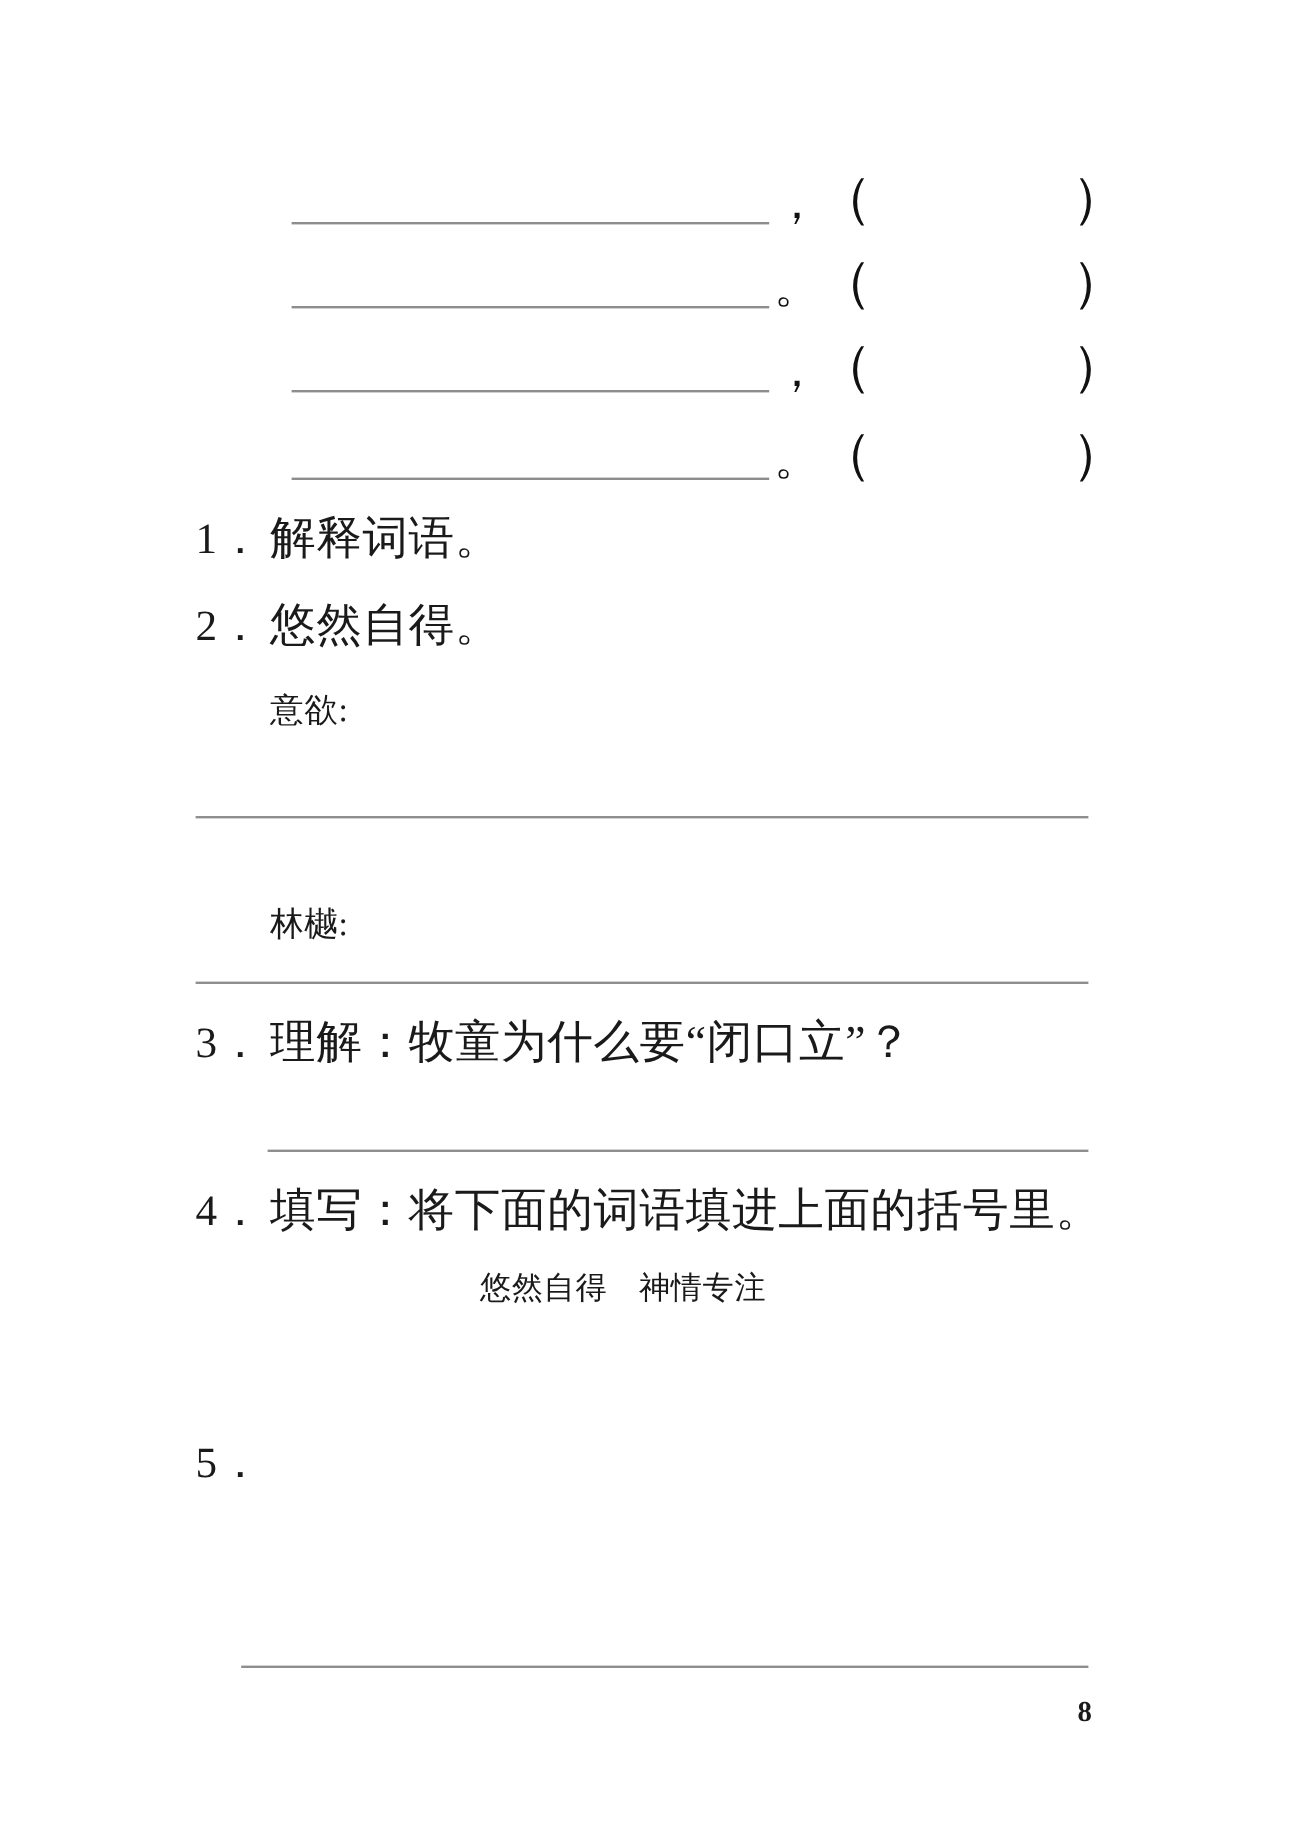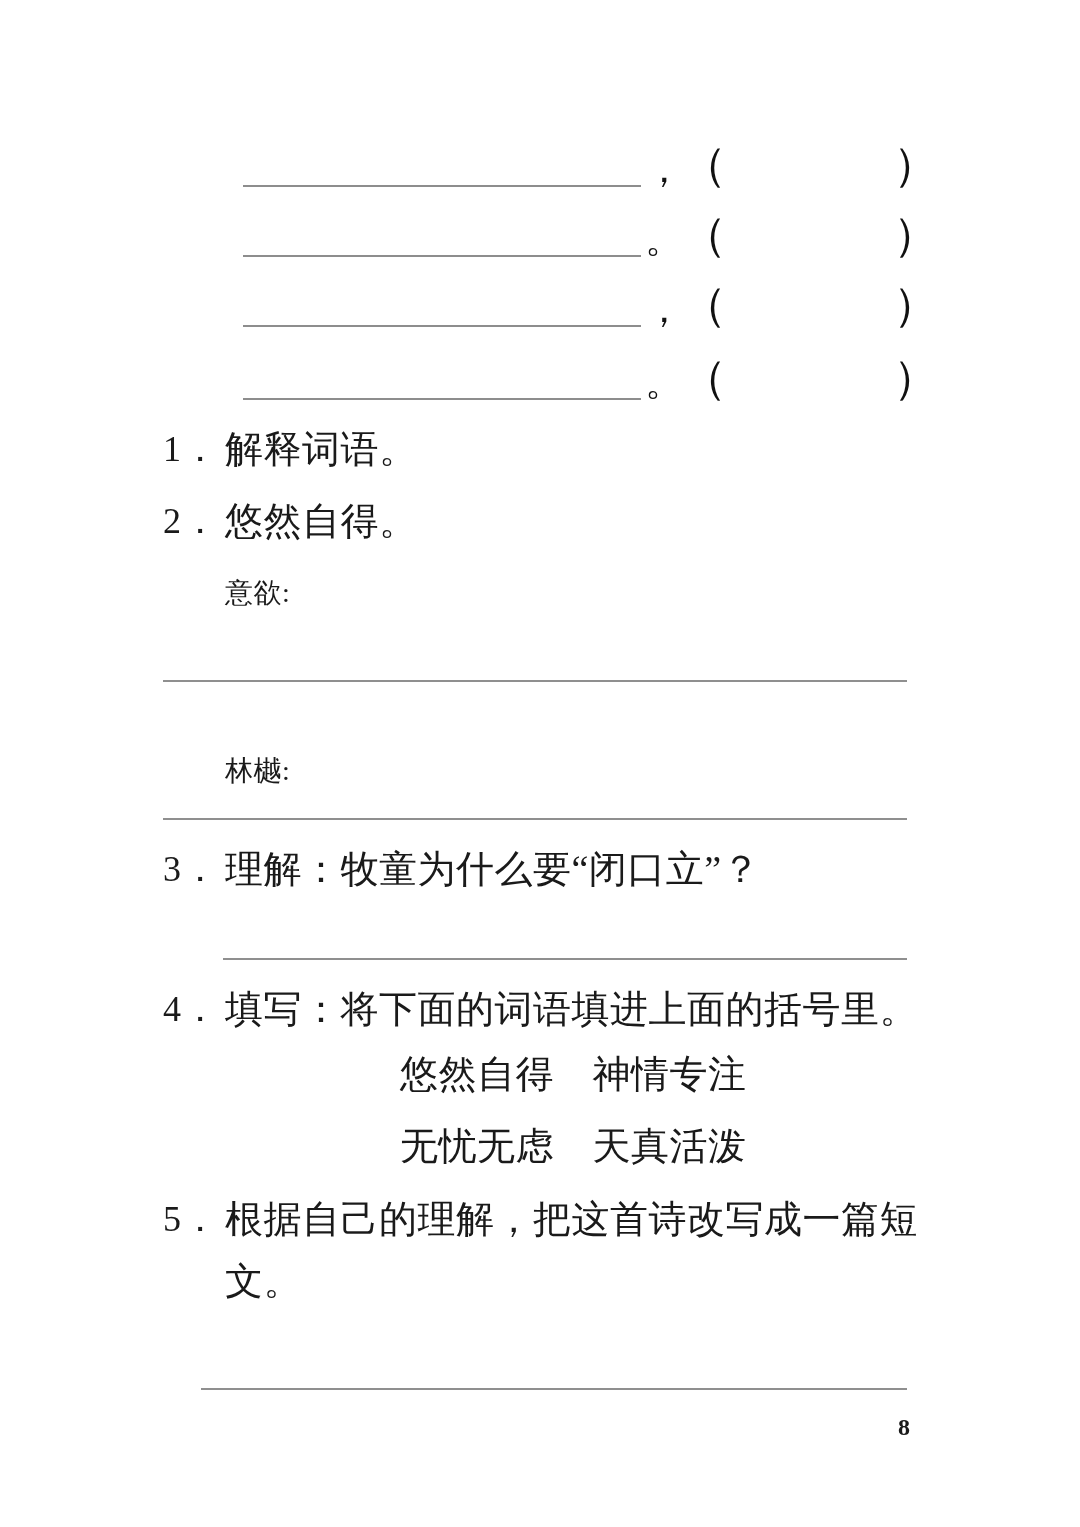--- a/index.html
+++ b/index.html
@@ -100,21 +100,21 @@
     border-bottom: 2px solid #8f8f8f;
   }
   .rule-wide { left: 163px; width: 744px; }
   .rule-indent { left: 223px; width: 684px; }
   .rule-bottom { left: 201px; width: 706px; }
 
   
   .word-line {
     position: absolute;
     left: 400px;
-    font-size: 38px;
+    font-size: 26px;
     line-height: 62px;
     letter-spacing: 0.5px;
     white-space: pre;
   }
 
   
   .page-number {
     position: absolute;
     left: 898px;
     top: 1412px;
@@ -178,23 +178,21 @@
     <div class="q-text">理解：牧童为什么要“闭口立”？</div>
   </div>
   <div class="answer-rule rule-indent" style="top:958px"></div>
 
   <div class="q-item" style="top:978px">
     <span class="q-num">4．</span>
     <div class="q-text">填写：将下面的词语填进上面的括号里。</div>
   </div>
 
   <div class="word-line" style="top:1043px">悠然自得　神情专注</div>
-  <div class="word-line" style="top:1115px">无忧无虑　天真活泼</div>
 
   <div class="q-item" style="top:1188px">
     <span class="q-num">5．</span>
-    <div class="q-text wrap">根据自己的理解，把这首诗改写成一篇短文。</div>
   </div>
 
   <div class="answer-rule rule-bottom" style="top:1388px"></div>
   <div class="page-number">8</div>
 
 </div>
 
 </body></html>

